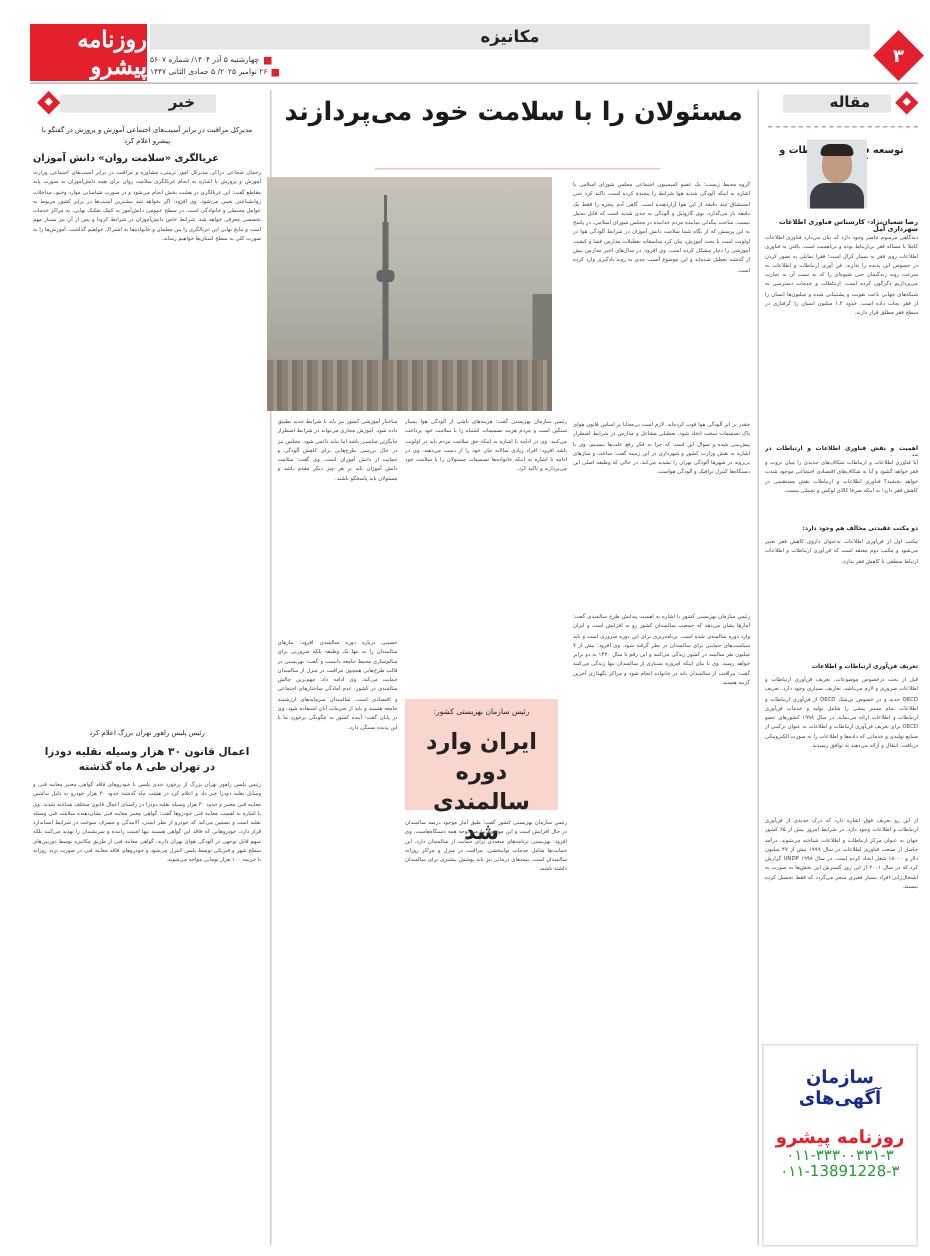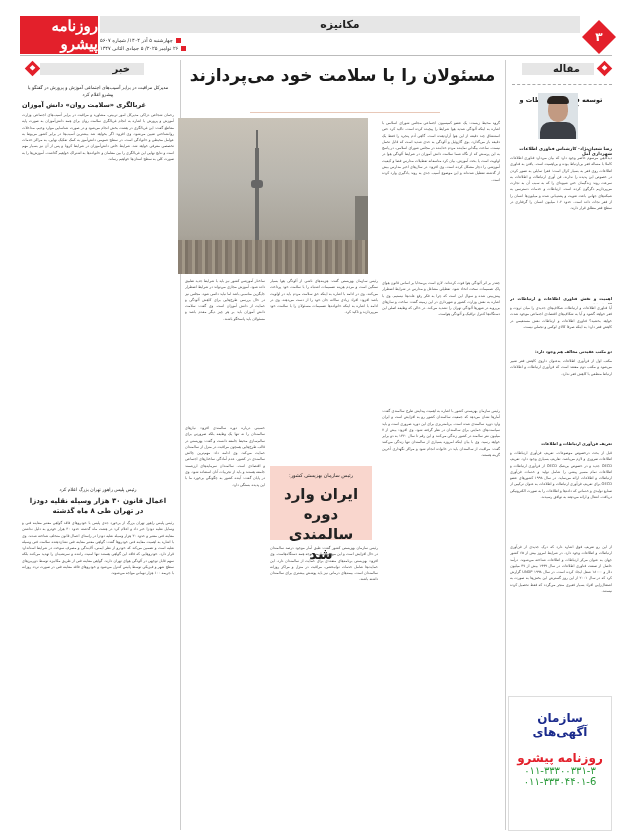--- a/index.html
+++ b/index.html
@@ -103,21 +103,21 @@
 <div class="abs text bold-sub" style="left:510px;top:349px;width:102px;height:8px">دو مکتب عقیدتی مخالف هم وجود دارد:</div>
 <div class="abs text" style="left:510px;top:358px;width:102px;height:80px">مکتب اول از فن‌آوری اطلاعات به‌عنوان داروی کاهش فقر تعبیر می‌شود و مکتب دوم معتقد است که فن‌آوری ارتباطات و اطلاعات ارتباط منطقی با کاهش فقر ندارد.</div>
 <div class="abs text bold-sub" style="left:510px;top:441px;width:102px;height:8px">تعریف فن‌آوری ارتباطات و اطلاعات</div>
 <div class="abs text" style="left:510px;top:450px;width:102px;height:92px">قبل از بحث درخصوص موضوعات، تعریف فن‌آوری ارتباطات و اطلاعات ضروری و لازم می‌باشد. تعاریف بسیاری وجود دارد. تعریف OECD جدید و در خصوص بی‌شک OECD از فن‌آوری ارتباطات و اطلاعات تمام مسیر پیشی را شامل تولید و خدمات فن‌آوری ارتباطات و اطلاعات ارائه می‌نماید. در سال ۱۹۹۸ کشورهای عضو OECD برای تعریف فن‌آوری ارتباطات و اطلاعات به عنوان ترکیبی از صنایع تولیدی و خدماتی که داده‌ها و اطلاعات را به صورت الکترونیکی دریافت، انتقال و ارائه می‌دهند به توافق رسیدند.</div>
 <div class="abs text" style="left:510px;top:544px;width:102px;height:148px">از این رو تعریف فوق اشاره دارد که درک جدیدی از فن‌آوری ارتباطات و اطلاعات وجود دارد. در شرایط امروز بیش از ۶۵ کشور جهان به عنوان مرکز ارتباطات و اطلاعات شناخته می‌شوند. درآمد حاصل از صنعت فناوری اطلاعات در سال ۱۹۹۹ بیش از ۴۷ میلیون دلار و ۱۸۰۰۰ شغل ایجاد کرده است. در سال ۱۹۹۸ UNDP گزارش کرد که در سال ۲۰۰۱ از این روز گسترش این بخش‌ها به صورت به اشتغال‌زایی افراد بسیار فقیری منجر می‌گردد که فقط تحصیل کرده نیستند.</div>
 
 <div class="abs ad-box">
   <div class="ad-title">سازمان آگهی‌های</div>
   <div class="ad-sub">روزنامه پیشرو</div>
   <div class="ad-phone">۰۱۱-۳۳۳۰۰۳۳۱-۳</div>
-  <div class="ad-phone">۰۱۱-۳۳۳۰۴۴۰۱-6</div>
+  <div class="ad-phone">۰۱۱-13891228-۳</div>
 </div>
 
 <div class="abs" style="left:22px;top:62px;width:104px;height:14px">
   <div class="abs tag-diamond" style="left:5px;top:1px"></div>
   <div class="section-tag" style="position:absolute;left:18px;top:1px;width:104px">خبر</div>
 </div>
 <div class="abs" style="left:22px;top:85px;width:152px;text-align:center;font-size:4.6px;line-height:6.5px;direction:rtl">مدیرکل مراقبت در برابر آسیب‌های اجتماعی آموزش و پرورش در گفتگو با پیشرو اعلام کرد</div>
 <div class="abs" style="left:22px;top:101px;width:152px;text-align:left;font-size:6.5px;font-weight:bold;direction:rtl">غربالگری «سلامت روان» دانش آموزان</div>
 <div class="abs text" style="left:22px;top:112px;width:152px;height:372px">رحمان شجاعی دزاکی مدیرکل امور تربیتی، مشاوره و مراقبت در برابر آسیب‌های اجتماعی وزارت آموزش و پرورش با اشاره به انجام غربالگری سلامت روان برای همه دانش‌آموزان به صورت پایه مقاطع گفت: این غربالگری در هشت بخش انجام می‌شود و در صورت شناسایی موارد وخیم، مداخلات روانشناختی تعیین می‌شود. وی افزود: اگر بخواهد شد بیشترین آسیب‌ها در برابر کشور مربوط به عوامل محیطی و خانوادگی است. در سطح عمومی دانش‌آموز به کمک تفکیک نهایی، به مراکز خدمات تخصصی معرفی خواهد شد. شرایط خاص دانش‌آموزان در شرایط کرونا و پس از آن نیز بسیار مهم است و نتایج نهایی این غربالگری را بین معلمان و خانواده‌ها به اشتراک خواهیم گذاشت. آموزش‌ها را به صورت کلی به سطح استان‌ها خواهیم رساند.</div>
 <div class="abs" style="left:22px;top:487px;width:152px;text-align:center;font-size:4.6px;direction:rtl">رئیس پلیس راهور تهران بزرگ اعلام کرد</div>

